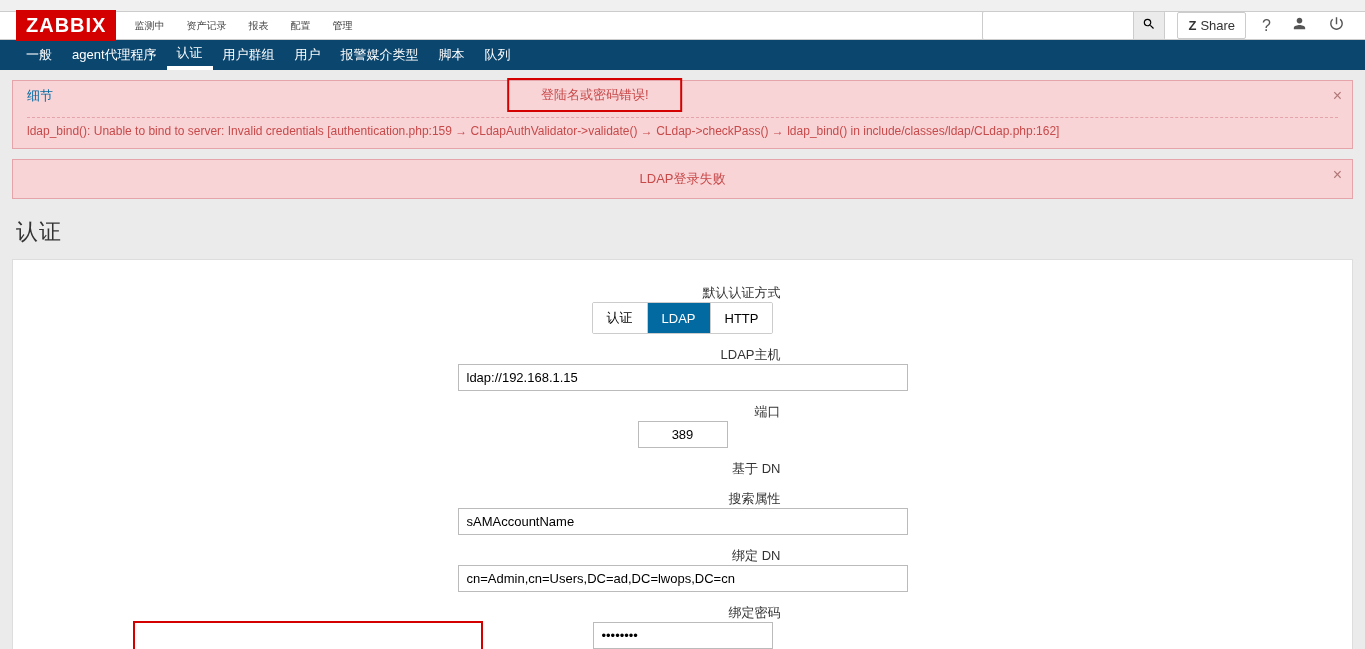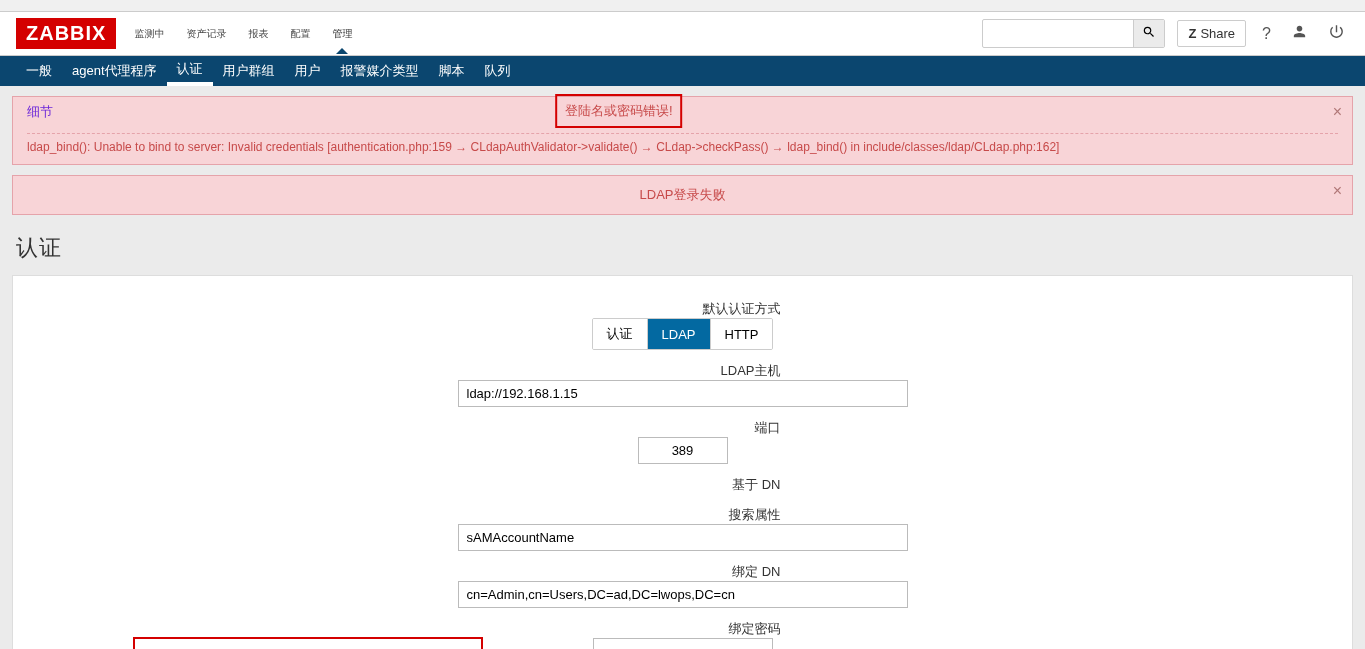--- a/index.html
+++ b/index.html
@@ -1,40 +1,40 @@
 <!DOCTYPE html>
 <html><head>
 <meta charset="utf-8">
 <style>
   * { box-sizing: border-box; margin: 0; padding: 0; }
   body { font-family: Arial, "Microsoft YaHei", sans-serif; font-size: 13px; background: #ebebeb; color: #333; }
   .browser-chrome { height: 12px; background: #f0f0f0; border-bottom: 1px solid #ccc; }
 
-  .topbar { background: #fff; border-bottom: 1px solid #ccc; display: flex; align-items: center; height: 44px; padding: 0 16px; }
+  .topbar { background: #fff; border-bottom: 1px solid #ccc; display: flex; align-items: center; height: 28px; padding: 0 16px; }
   .logo { background: #d40000; color: #fff; font-weight: bold; font-size: 20px; padding: 4px 10px; letter-spacing: 1px; }
   .topnav { display: flex; margin-left: 18px; gap: 22px; }
   .topnav a { color: #484848; text-decoration: none; font-size: 10px; cursor: pointer; padding: 12px 0; }
   .topnav a.active { color: #333; position: relative; }
   .topnav a.active::after { content: ""; position: absolute; bottom: -1px; left: 50%; transform: translateX(-50%); width: 0; height: 0; border-left: 6px solid transparent; border-right: 6px solid transparent; border-bottom: 6px solid #0a466e; }
   .topbar-right { margin-left: auto; display: flex; align-items: center; gap: 12px; }
   .search-box { display: flex; align-items: center; border: 1px solid #ccc; border-radius: 2px; overflow: hidden; }
   .search-box input { border: none; padding: 5px 8px; width: 150px; outline: none; }
   .search-box .search-btn { background: #ebebeb; border: none; border-left: 1px solid #ccc; padding: 5px 8px; cursor: pointer; }
   .share-btn { border: 1px solid #ccc; padding: 5px 10px; display: flex; align-items: center; gap: 4px; cursor: pointer; border-radius: 2px; }
   .icon-btn { background: none; border: none; color: #555; font-size: 16px; cursor: pointer; padding: 4px; }
 
   .subnav { background: #0b466f; display: flex; padding: 0 16px; height: 30px; align-items: stretch; }
   .subnav a { color: #fff; text-decoration: none; font-size: 13px; padding: 0 10px; display: flex; align-items: center; cursor: pointer; }
   .subnav a.active { border-bottom: 4px solid #fff; }
 
   .msgbox { margin: 10px 12px 0 12px; background: #f8d4d7; border: 1px solid #e5a3aa; padding: 10px 14px; position: relative; }
   .msgbox .close { position: absolute; top: 6px; right: 10px; color: #b07777; cursor: pointer; font-size: 16px; }
   .msgbox .detail-line { color: #c74a4a; font-size: 12px; }
   .msgbox.center { text-align: center; color: #c74a4a; }
-  .error-title-box { border: 2px solid #d40000; display: inline-block; padding: 6px 8px; position: absolute; top: 0; left: 50%; transform: translate(-50%, 0); }
+  .error-title-box { border: 2px solid #d40000; display: inline-block; padding: 6px 32px; position: absolute; top: 0; left: 50%; transform: translate(-50%, 0); }
   .msgbox-titlewrap { position: relative; height: 28px; display:flex; align-items:center; justify-content:center; }
 
   h1.page-title { font-size: 22px; font-weight: normal; margin: 18px 16px 12px 16px; color: #333; letter-spacing: 1px; }
 
   .panel { background: #fff; border: 1px solid #ddd; margin: 0 12px 20px 12px; }
   .form { padding: 18px 0 0 0; }
   .row { display: flex; align-items: center; padding: 6px 0; flex-direction: column; }
   .row label { width: 220px; text-align: right; padding-right: 12px; color: #333; font-size: 13px; }
   .row .field { }
   .btngroup { display: inline-flex; border: 1px solid #ccc; border-radius: 2px; overflow: hidden; }
@@ -103,21 +103,21 @@
   <a>用户</a>
   <a>报警媒介类型</a>
   <a>脚本</a>
   <a>队列</a>
 </div>
 
 <div class="msgbox" style="padding-top:0;">
   <span class="close">×</span>
   <div class="msgbox-titlewrap">
     <div style="position:absolute; left:0; top:6px;" class="detail-hdr-left">
-      <span style="color:#6d28d9;">细节</span>
+      <span style="color:#0369a1;">细节</span>
     </div>
     <div class="error-title-box" style="position:static;">
       <span style="color:#c74a4a;">登陆名或密码错误!</span>
     </div>
   </div>
   <div style="border-top:1px dashed #e5a3aa; margin-top:8px; padding-top:6px;">
     <div class="detail-line">ldap_bind(): Unable to bind to server: Invalid credentials [authentication.php:159 → CLdapAuthValidator-&gt;validate() → CLdap-&gt;checkPass() → ldap_bind() in include/classes/ldap/CLdap.php:162]</div>
   </div>
 </div>
 

